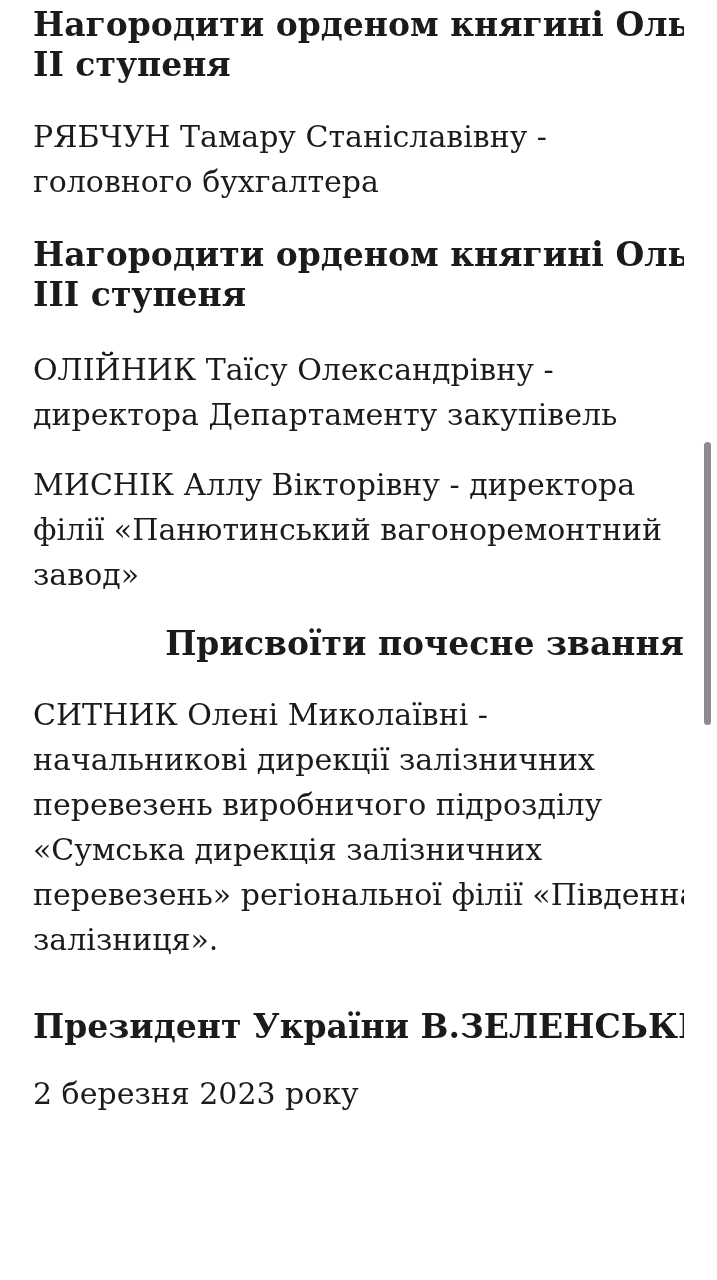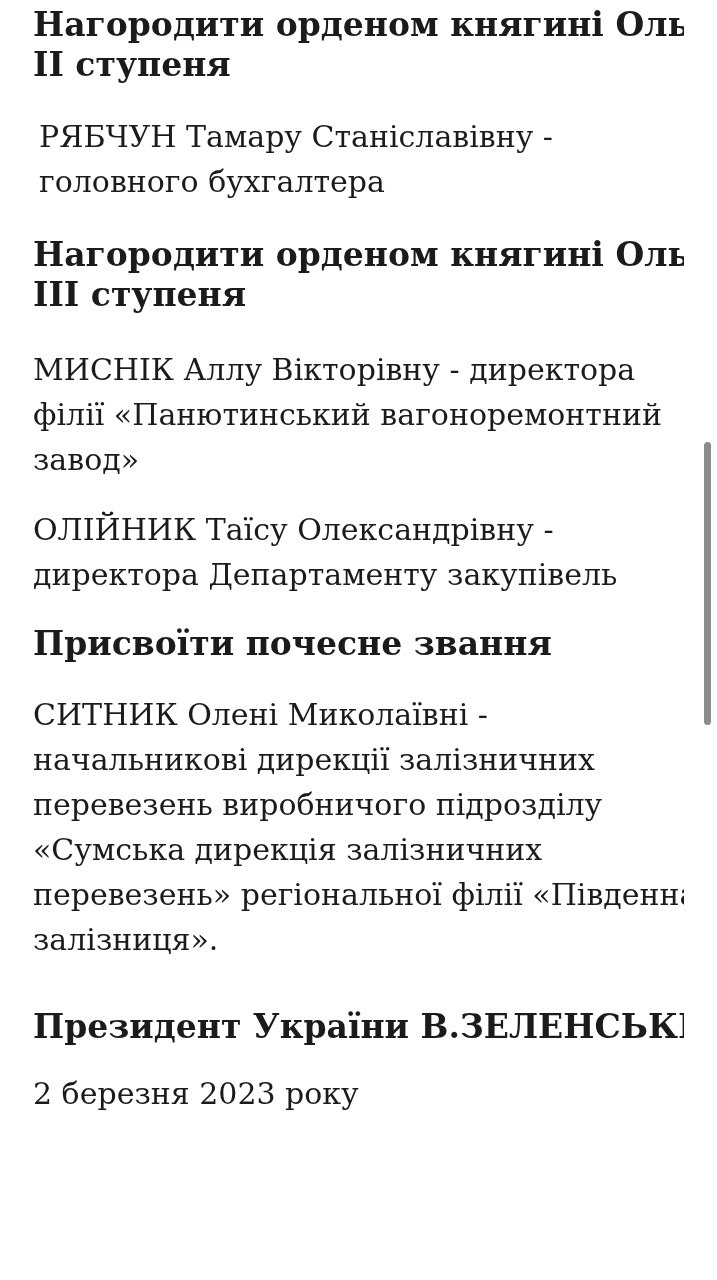--- a/index.html
+++ b/index.html
@@ -32,30 +32,30 @@
   .heading {
     font-size: 33px;
     line-height: 40px;
     font-weight: bold;
   }
   .body-text {
     font-size: 30px;
     line-height: 45px;
     font-weight: normal;
   }
-  .centered { text-align: left; }
+  .centered { text-align: right; }
   .underlined {
     text-decoration: underline;
     text-underline-offset: 5px;
     text-decoration-thickness: 2px;
   }
 
   
   .doc > :nth-child(1)  { margin-top: 0;    }
-  .doc > :nth-child(2)  { margin-top: 29px; margin-left: 6px; }
+  .doc > :nth-child(2)  { margin-top: 29px; }
   .doc > :nth-child(3)  { margin-top: 31px; }
   .doc > :nth-child(4)  { margin-top: 32px; }
   .doc > :nth-child(5)  { margin-top: 25px; }
   .doc > :nth-child(6)  { margin-top: 27px; }
   .doc > :nth-child(7)  { margin-top: 28px; }
   .doc > :nth-child(8)  { margin-top: 45px; }
   .doc > :nth-child(9)  { margin-top: 24px; }
   .doc > :nth-child(10) { margin-top: 29px; font-style: italic; }
 
   .scrollbar-thumb {
@@ -76,26 +76,26 @@
 
     <h3 class="block heading">Нагородити орденом княгині Ольги
 ІІ ступеня</h3>
 
     <p class="block body-text">РЯБЧУН Тамару Станіславівну -
 головного бухгалтера</p>
 
     <h3 class="block heading">Нагородити орденом княгині Ольги
 ІІІ ступеня</h3>
 
+    <p class="block body-text">ОЛІЙНИК Таїсу Олександрівну -
+директора Департаменту закупівель</p>
+
     <p class="block body-text">МИСНІК Аллу Вікторівну - директора
 філії «Панютинський вагоноремонтний
 завод»</p>
-
-    <p class="block body-text">ОЛІЙНИК Таїсу Олександрівну -
-директора Департаменту закупівель</p>
 
     <h3 class="block heading centered">Присвоїти почесне звання</h3>
 
 
     <p class="block body-text">СИТНИК Олені Миколаївні -
 начальникові дирекції залізничних
 перевезень виробничого підрозділу
 «Сумська дирекція залізничних
 перевезень» регіональної філії «Південна
 залізниця».</p>

